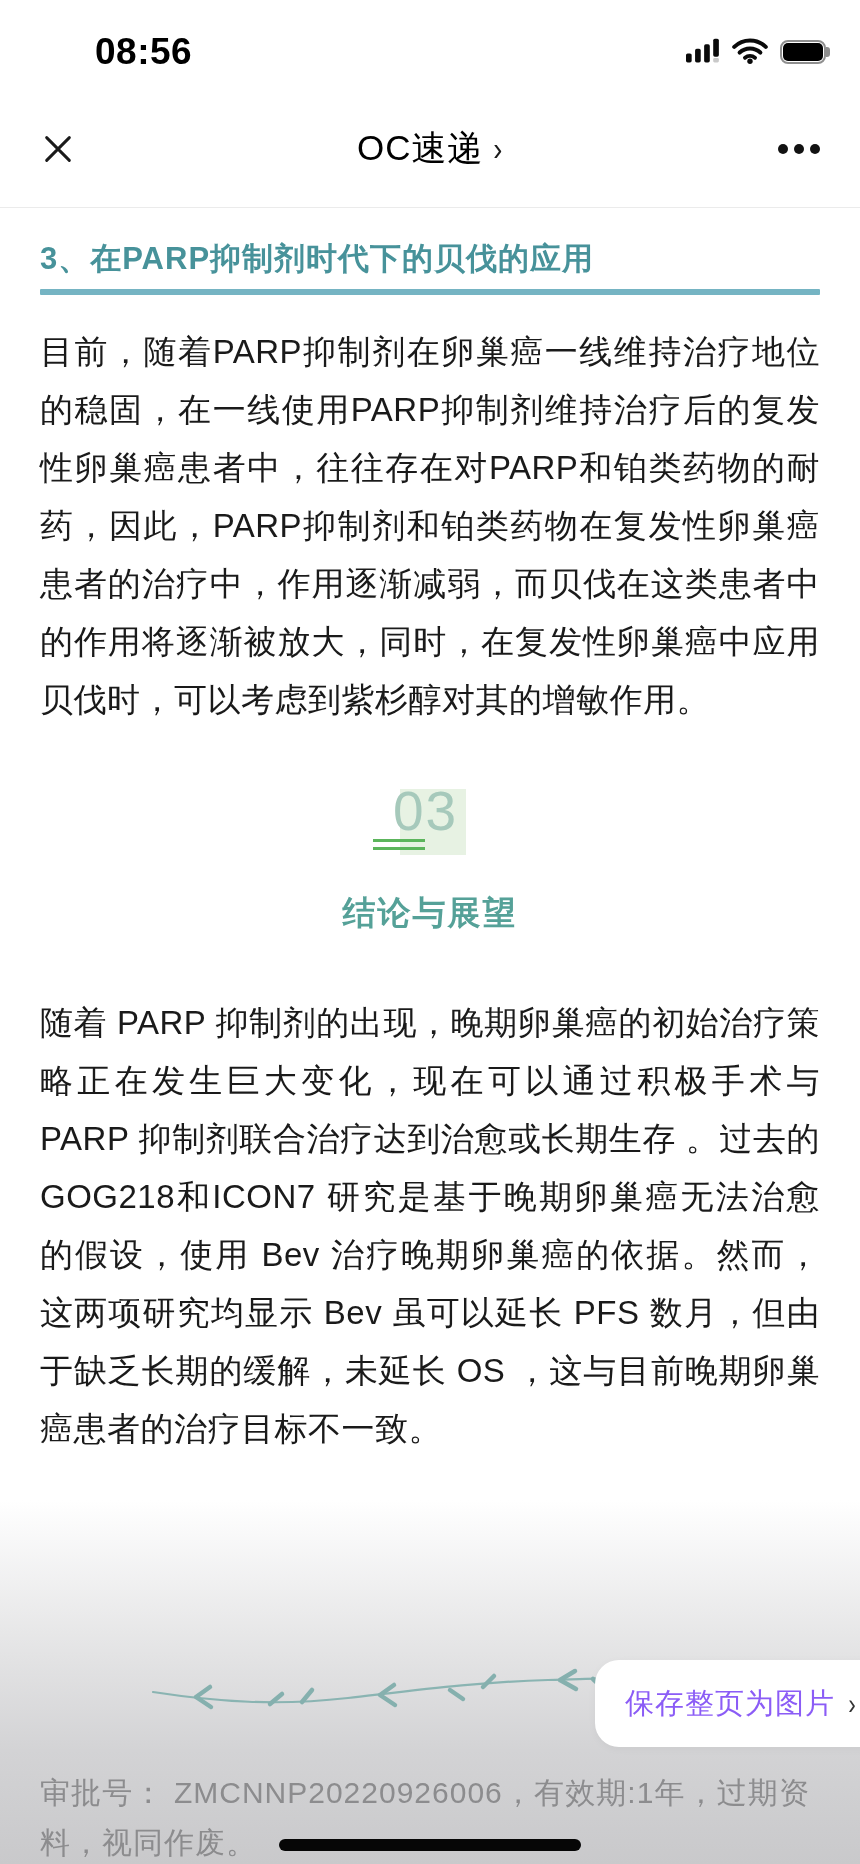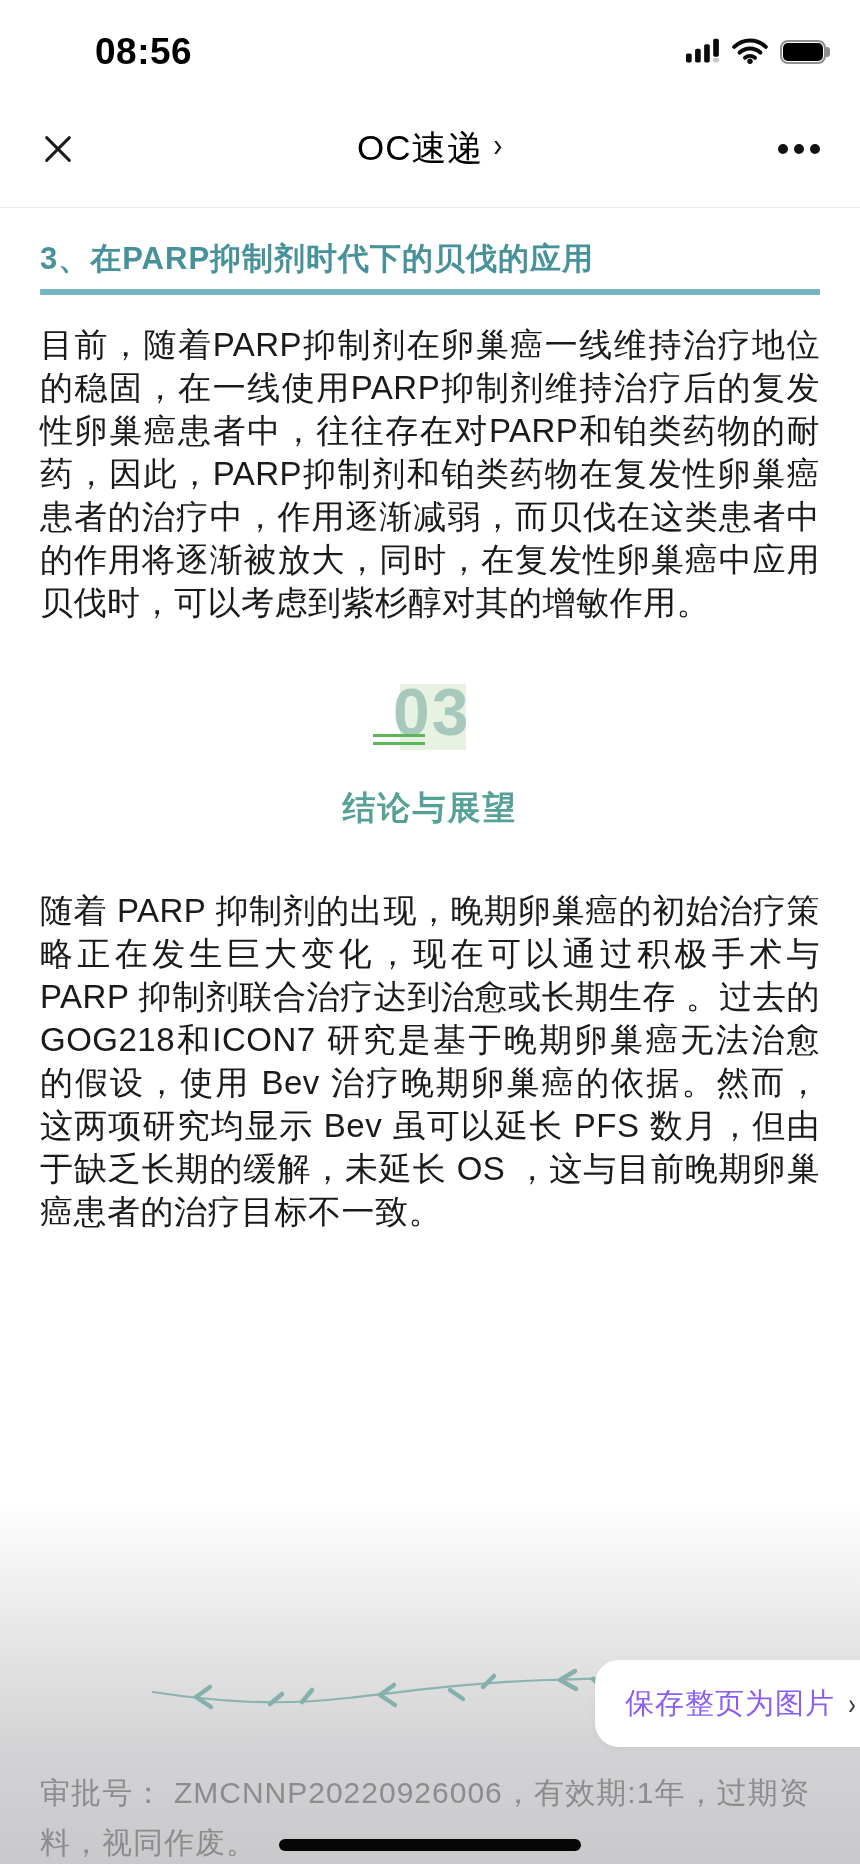--- a/index.html
+++ b/index.html
@@ -15,38 +15,38 @@
   .time { font-size:37px; font-weight:700; color:#000; letter-spacing:0.5px;text-align:right; }
   .status-icons { display:flex; align-items:center; gap:12px; padding-right:8px; }
   .battery { position:relative; width:50px; height:24px; }
   .battery .shell { position:absolute; left:0; top:0; width:46px; height:24px; border:2px solid #8f8f8f; border-radius:8px; }
   .battery .fill { position:absolute; left:3px; top:3px; width:40px; height:18px; background:#000; border-radius:5px; }
   .battery .nub { position:absolute; right:0; top:7px; width:4px; height:10px; background:#8f8f8f; border-radius:0 3px 3px 0; }
 
   
   .nav-bar { position:relative; height:118px; display:flex; align-items:center; border-bottom:1px solid #ebebeb; background:transparent; }
   .nav-close { position:absolute; left:38px; top:50%; transform:translateY(-50%); width:40px; height:40px; display:flex; align-items:center; justify-content:center; }
-  .nav-title-wrap { margin:0 auto; display:flex; gap:8px; }
+  .nav-title-wrap { margin:0 auto; display:flex; align-items:center; gap:8px; }
   .nav-title { font-size:35px; color:#000; font-weight:500; letter-spacing:1px; }
   .nav-title-chevron { font-size:34px; color:#1a1a1a; font-weight:400; transform:scaleX(0.8); }
   .nav-more { position:absolute; right:30px; top:50%; transform:translateY(-50%); display:flex; gap:6px; padding:10px; }
   .nav-more i { width:10px; height:10px; border-radius:50%; background:#121212; }
 
   
   .content { position:relative; padding:0 40px; }
   .sec3-heading { margin-top:30px; font-size:31px; font-weight:700; color:#47929a; letter-spacing:1px; }
   .sec3-underline { margin-top:9px; height:6px; background:#75b4c3; border-radius:1px; }
-  p.body-text { margin-top:28px; font-size:33px; line-height:43px; color:#1a1a1a; text-align:justify; letter-spacing:0.5px; }
+  p.body-text { margin-top:28px; font-size:33px; line-height:58px; color:#1a1a1a; text-align:justify; letter-spacing:0.5px; }
   p.body-text.p2 { margin-top:58px; }
   p.body-text.p3 { margin-top:56px; }
 
   
   .num-wrap { position:relative; height:72px; margin-top:58px; }
   .num-square { position:absolute; left:50%; margin-left:-30px; top:2px; width:66px; height:66px; background:#e7f2e3; }
-  .num-text { position:absolute; left:50%; margin-left:-37px; top:-8px; font-size:66px; font-weight:700; color:#a6c9bb; letter-spacing:2px; }
+  .num-text { position:absolute; left:50%; margin-left:-37px; top:-8px; font-size:55px; font-weight:400; color:#a6c9bb; letter-spacing:2px; }
   .num-lines { position:absolute; left:50%; margin-left:-57px; top:52px; }
   .num-lines i { display:block; width:52px; height:3px; background:#5cb55c; margin-bottom:5px; }
 
   .conclusion-heading { margin-top:32px; text-align:center; font-size:33px; font-weight:700; color:#55a198; letter-spacing:2px; }
 
   
   .vine { position:absolute; left:148px; top:1666px; z-index:1; }
   .save-btn { position:absolute; left:595px; top:1660px; width:300px; height:87px; background:#ffffff; border-radius:24px;
               z-index:2; display:flex; align-items:center; padding-left:30px; gap:12px; box-shadow:0 2px 8px rgba(0,0,0,0.04); }
   .save-btn .label { font-size:29px; color:#8b5cf6; letter-spacing:1px; }

